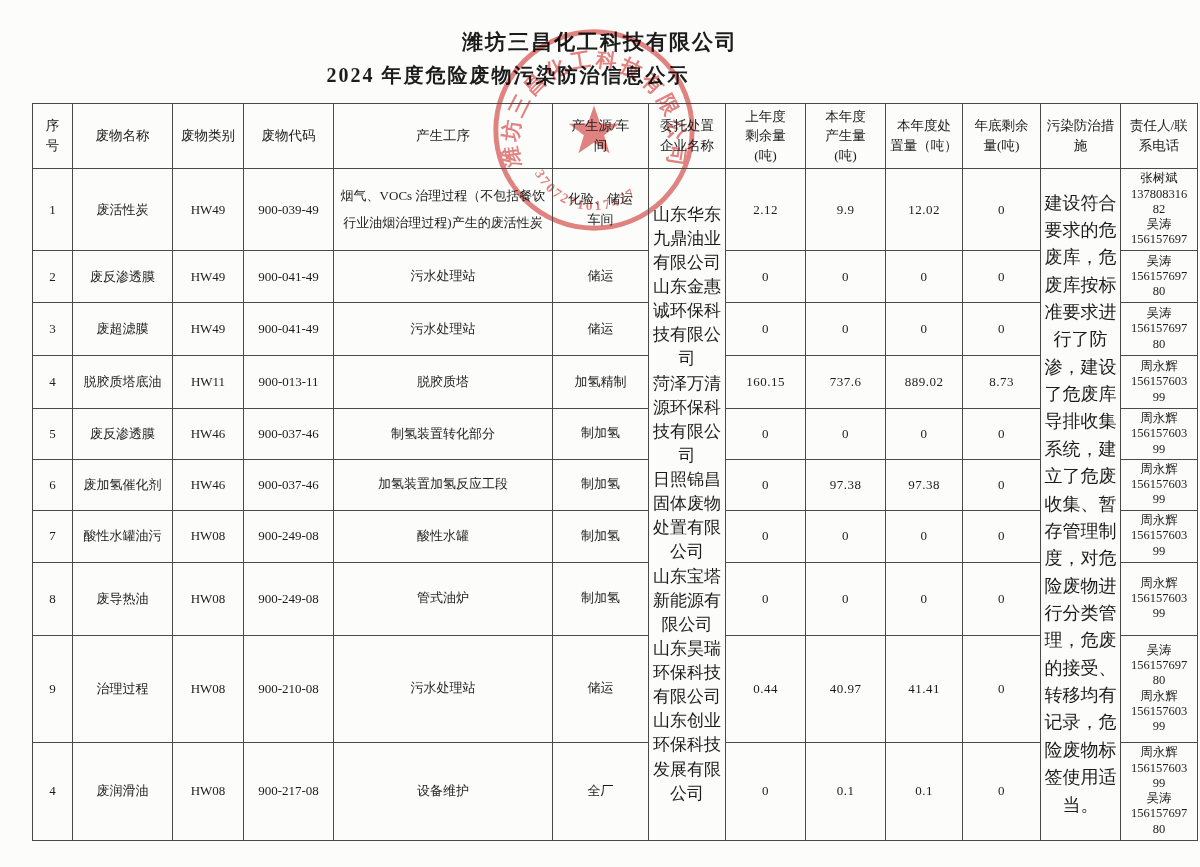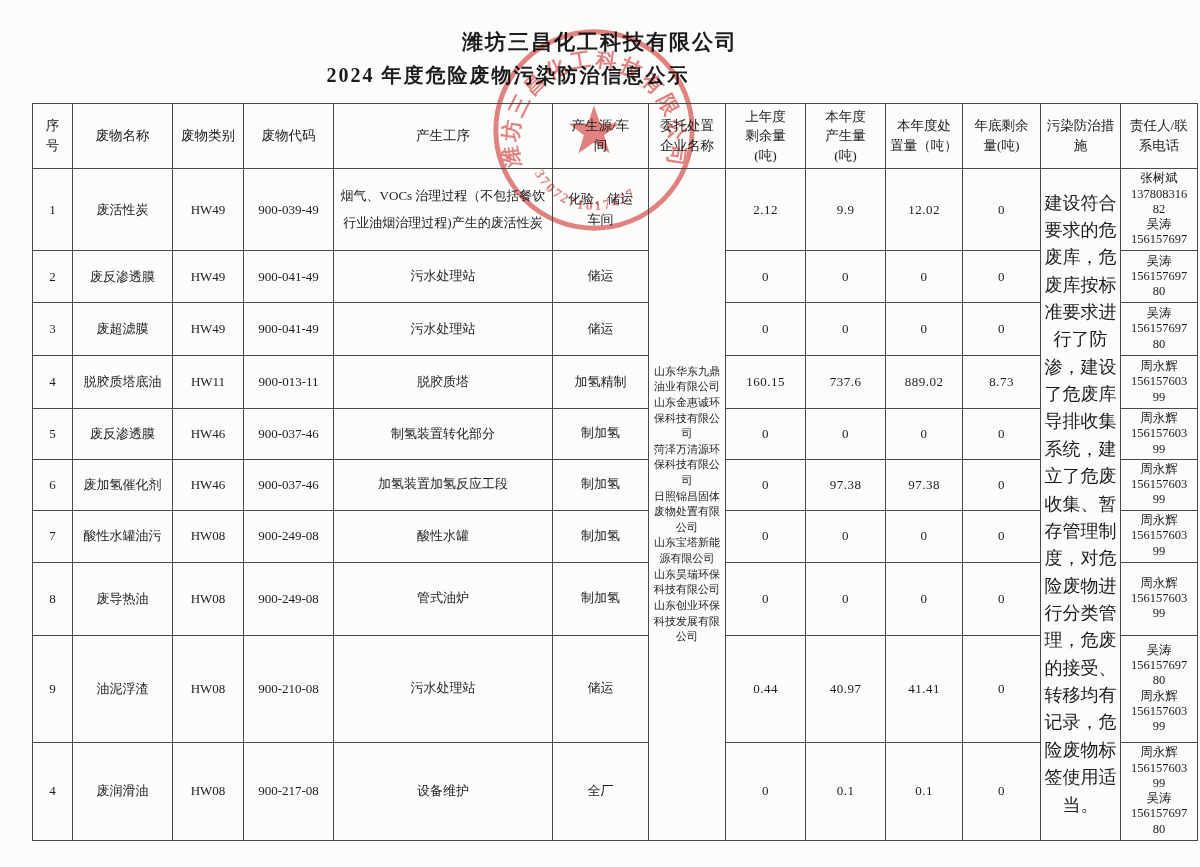--- a/index.html
+++ b/index.html
@@ -37,21 +37,21 @@
   }
   table.waste th{line-height:1.45;font-size:13.5px;}
   tr.hdr{height:65px;}
   tr.r1{height:82px;} tr.r2{height:52px;} tr.r3{height:53px;}
   tr.r4{height:53px;} tr.r5{height:50px;} tr.r6{height:50px;}
   tr.r7{height:52px;} tr.r8{height:73px;} tr.r9{height:107px;}
   tr.r10{height:98px;}
   td.col-process{line-height:2.05;margin-left:24px;}
   td.col-source{line-height:1.6;}
   td.col-contact{font-size:12.5px;line-height:1.22;font-family:Liberation Serif, serif;}
-  td.col-companies{font-size:11px;line-height:1.42;}
+  td.col-companies{font-size:17px;line-height:1.42;}
   td.col-measures{font-size:18px;line-height:1.52;}
   td.num{font-size:13px;letter-spacing:.5px;}
 </style>
 </head>
 <body>
 
 <div class="doc-title">潍坊三昌化工科技有限公司</div>
 <div class="doc-subtitle">2024 年度危险废物污染防治信息公示</div>
 
 <svg class="stamp" viewBox="0 0 220 220" aria-hidden="true">
@@ -240,21 +240,21 @@
       <td class="num">0</td>
       <td class="num">0</td>
       <td class="num">0</td>
       <td class="num">0</td>
       <td class="col-contact">周永辉
 156157603
 99</td>
     </tr>
     <tr class="r9">
       <td>9</td>
-      <td>油泥浮渣</td>
+      <td>治理过程</td>
       <td>HW08</td>
       <td>900-210-08</td>
       <td class="col-process">污水处理站</td>
       <td class="col-source">储运</td>
       <td class="num">0.44</td>
       <td class="num">40.97</td>
       <td class="num">41.41</td>
       <td class="num">0</td>
       <td class="col-contact">吴涛
 156157697

